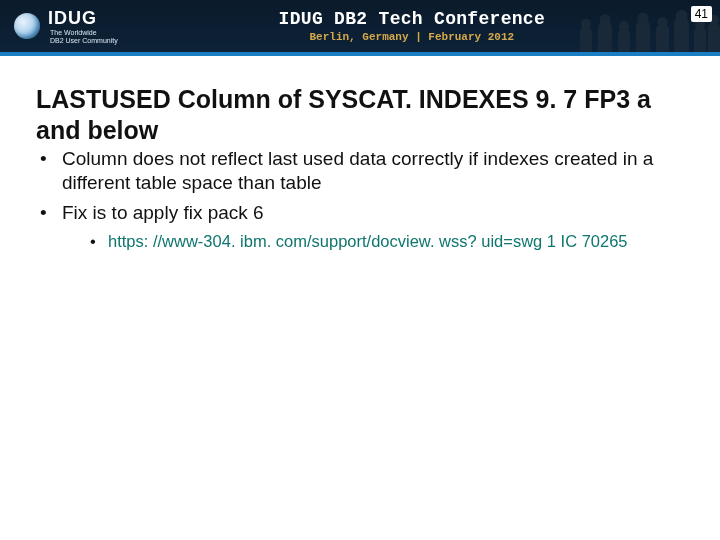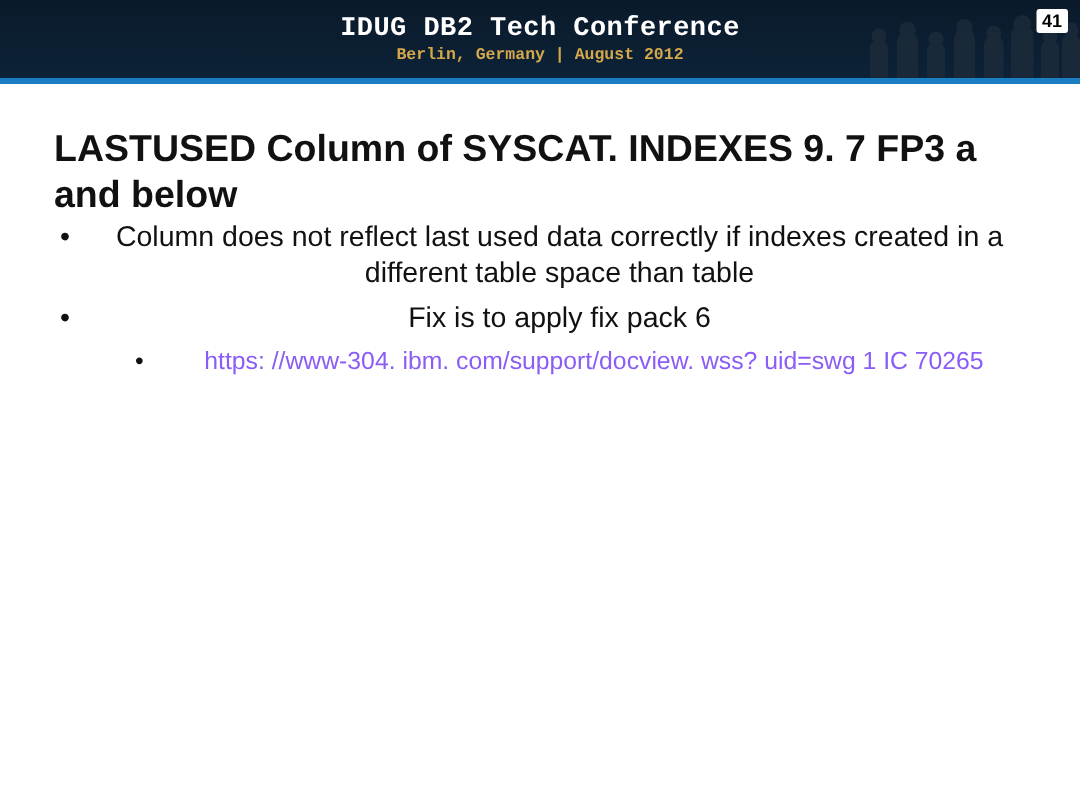--- a/index.html
+++ b/index.html
@@ -68,40 +68,39 @@
     width: 150px;
     opacity: 0.85;
   }
   .silhouettes svg { width: 100%; height: 100%; display: block; }
   .page-num {
     position: absolute;
     top: 6px;
     right: 8px;
     background: #fff;
     color: #000;
-    font-weight: 700;
+    font-weight: 400;
     font-size: 12px;
     padding: 1px 4px;
     border-radius: 2px;
   }
 
   .content {
     padding: 28px 36px 0 36px;
   }
   .title {
     font-size: 25px;
     font-weight: 900;
     color: #111;
     line-height: 1.25;
     max-width: 620px;
   }
   ul.top {
     list-style: none;
     padding-left: 4px;
-    text-align: center;
   }
   ul.top > li {
     position: relative;
     padding-left: 22px;
     font-size: 19px;
     color: #111;
     line-height: 1.28;
     margin-bottom: 6px;
   }
   ul.top > li::before {
@@ -115,40 +114,50 @@
   }
   ul.sub {
     list-style: none;
     padding-left: 28px;
     margin-top: 6px;
   }
   ul.sub > li {
     position: relative;
     padding-left: 18px;
     font-size: 16.5px;
-    color: #8b5cf6;
+    color: #0f766e;
     line-height: 1.3;
   }
   ul.sub > li::before {
     content: "•";
     position: absolute;
     left: 0;
     top: 0;
     color: #111;
     font-size: 16.5px;
   }
 </style>
 </head>
 <body>
 
 <div class="header">
   <div class="header-inner">
+    <div class="logo-block">
+      <div class="logo-swirl"></div>
+      <div>
+        <div class="logo-text">IDUG</div>
+        <div class="logo-sub">
+          <span>The Worldwide</span><br>
+          <span>DB2 User Community</span>
+        </div>
+      </div>
+    </div>
     <div class="center-block">
       <div class="conf-title">IDUG DB2 Tech Conference</div>
-      <div class="conf-sub">Berlin, Germany  |  August 2012</div>
+      <div class="conf-sub">Berlin, Germany  |  February 2012</div>
     </div>
   </div>
   <div class="silhouettes">
     <svg viewBox="0 0 150 56" preserveAspectRatio="xMidYMax slice">
       <g fill="#1c2b3a">
         <path d="M10 56 v-20 a6 6 0 0 1 12 0 v20z"></path>
           <circle cx="16" cy="28" r="5"></circle>
         <path d="M28 56 v-24 a7 7 0 0 1 14 0 v24z"></path>
           <circle cx="35" cy="24" r="5.5"></circle>
         <path d="M48 56 v-18 a6 6 0 0 1 12 0 v18z"></path>

